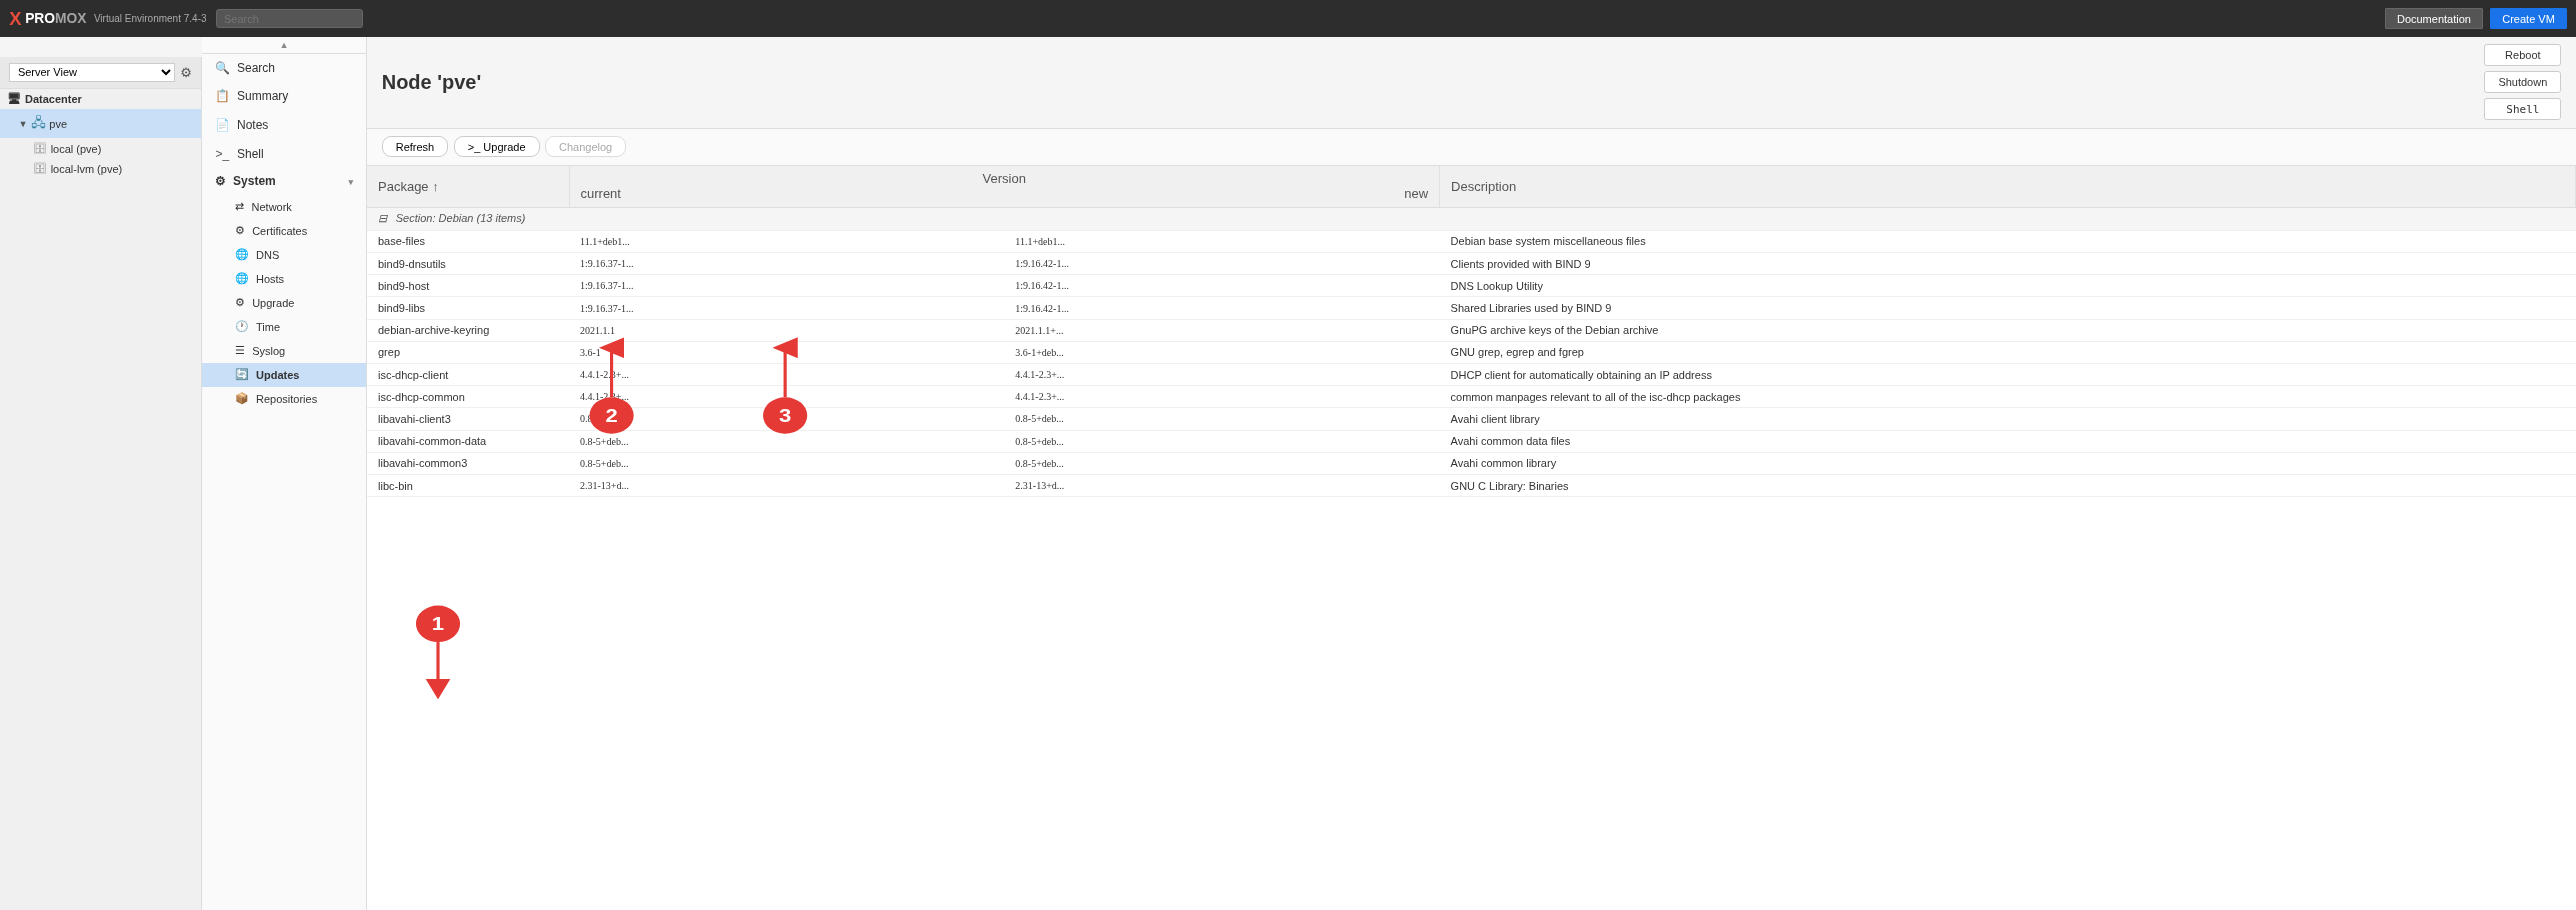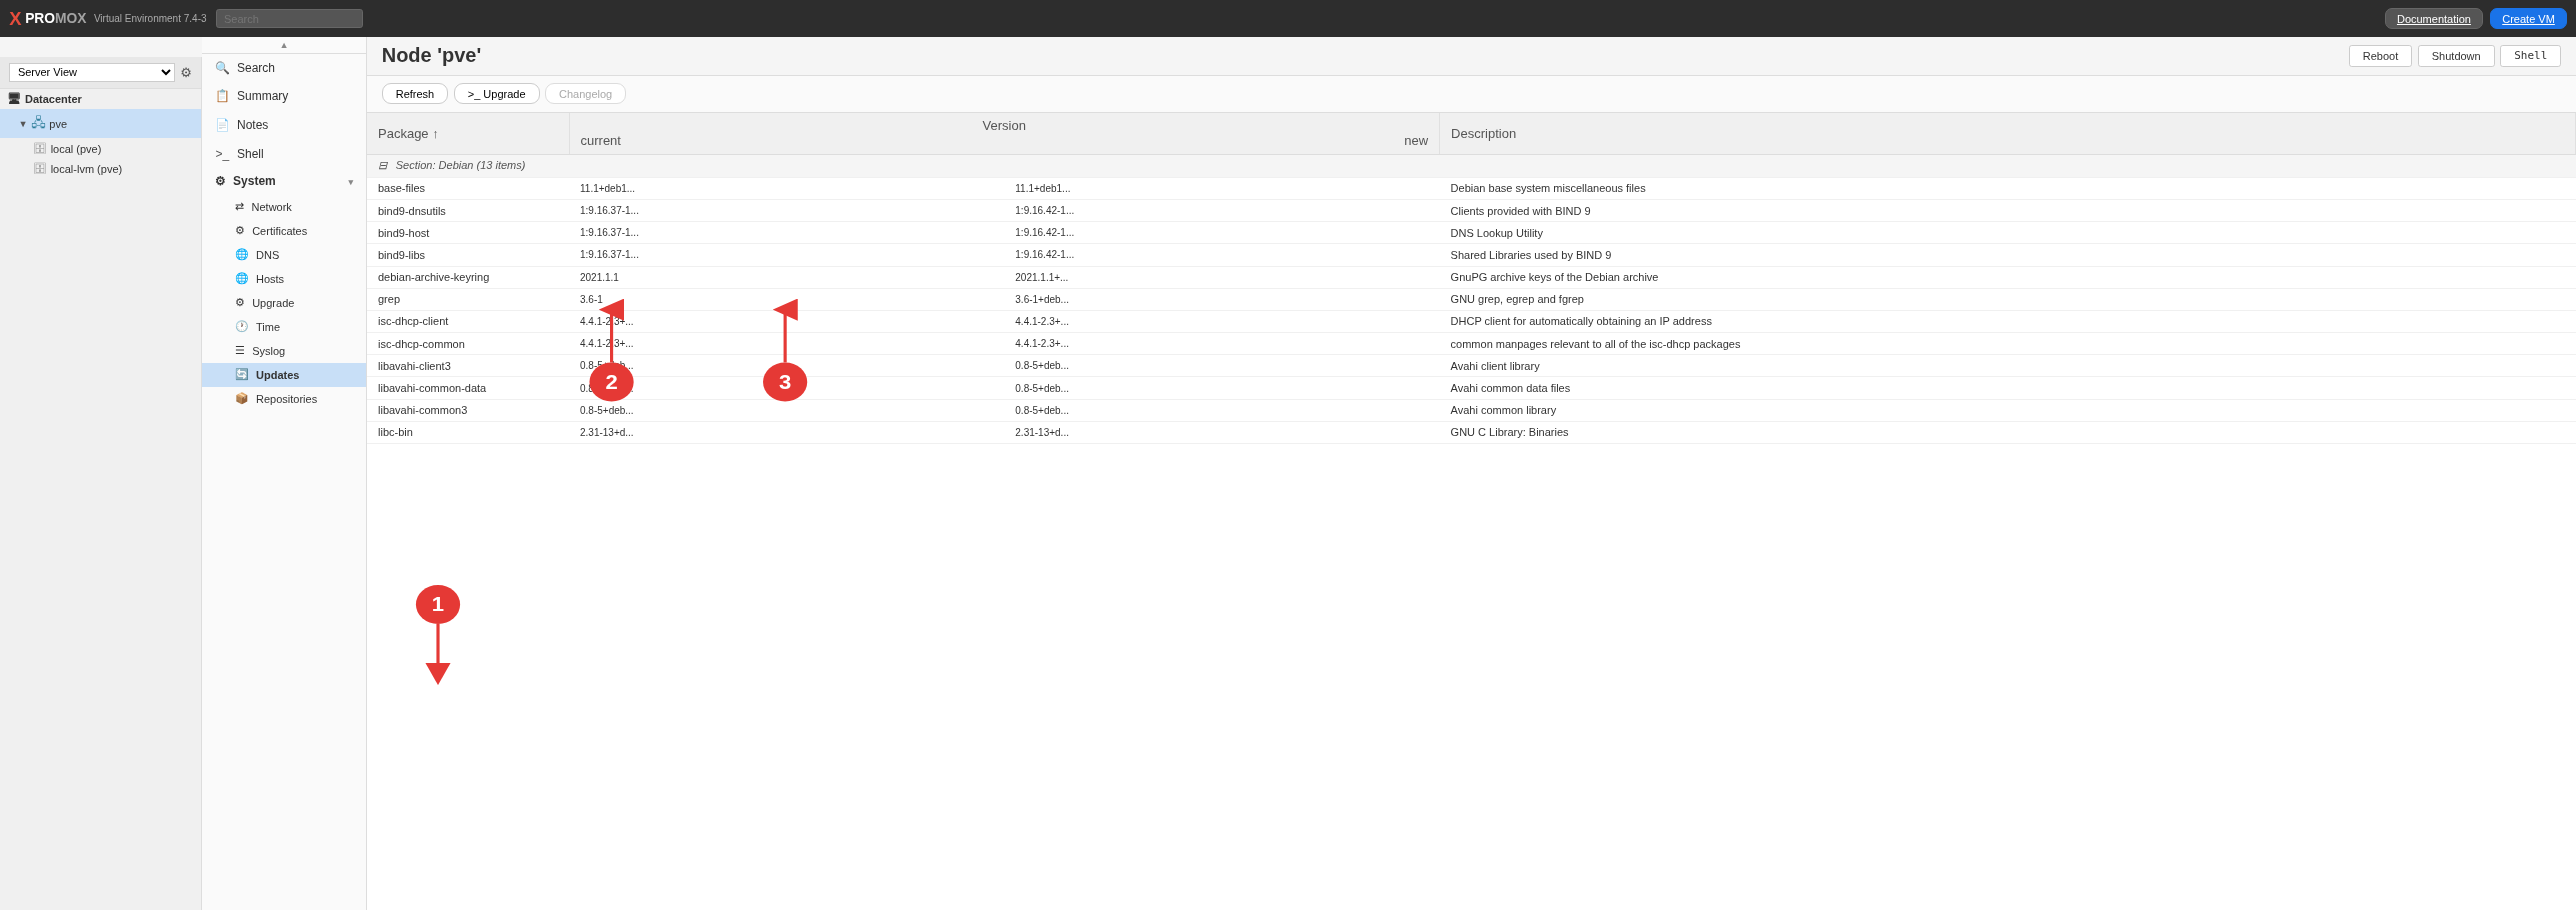--- a/index.html
+++ b/index.html
@@ -40,24 +40,23 @@
       margin-left: auto;
       display: flex;
       align-items: center;
       gap: 7.3px;
     }
     .topbar-btn {
       background: #555;
       border: 0.9px solid #666;
       color: #fff;
       padding: 3.7px 11px;
-      border-radius: 7px;
-      cursor: pointer;
-      font-size: 11px;
-      text-decoration: underline;
+      border-radius: 1px;
+      cursor: pointer;
+      font-size: 11px;
     }
     .topbar-btn.create {
       background: #1a73e8;
       border-color: #1a73e8;
     }
 
     
     .main-layout {
       display: flex;
       height: calc(100vh - 37px);
@@ -160,21 +159,21 @@
     }
     .content-header {
       background: #f5f5f5;
       border-bottom: 0.9px solid #ddd;
       padding: 7.3px 14.7px;
       display: flex;
       align-items: center;
       justify-content: space-between;
     }
     .content-title { font-size: 20px; font-weight: bold; color: #333; }
-    .header-actions { display: flex; gap: 5.5px; }
+    .header-actions { display: flex; gap: 5.5px; flex-direction: column; }
     .header-btn {
       background: #fff;
       border: 0.9px solid #ccc;
       padding: 3.7px 13px;
       border-radius: 2.8px;
       cursor: pointer;
       font-size: 11px;
       color: #333;
     }
     .header-btn.shell { font-family: monospace; }
@@ -243,21 +242,21 @@
       padding: 4.6px 11px;
       border-bottom: 0.9px solid #f0f0f0;
       font-size: 11px;
     }
     .section-header td {
       background: #f5f5f5;
       color: #555;
       font-style: italic;
     }
     .section-toggle { cursor: pointer; margin-right: 5.5px; }
-    .version-cell { font-family: Liberation Sans, sans-serif; font-size: 10px; }
+    .version-cell { font-family: Liberation Serif, serif; font-size: 10px; }
 
     
     .content-inner {
       flex: 1;
       display: flex;
       flex-direction: column;
       position: relative;
       overflow: hidden;
     }
 

